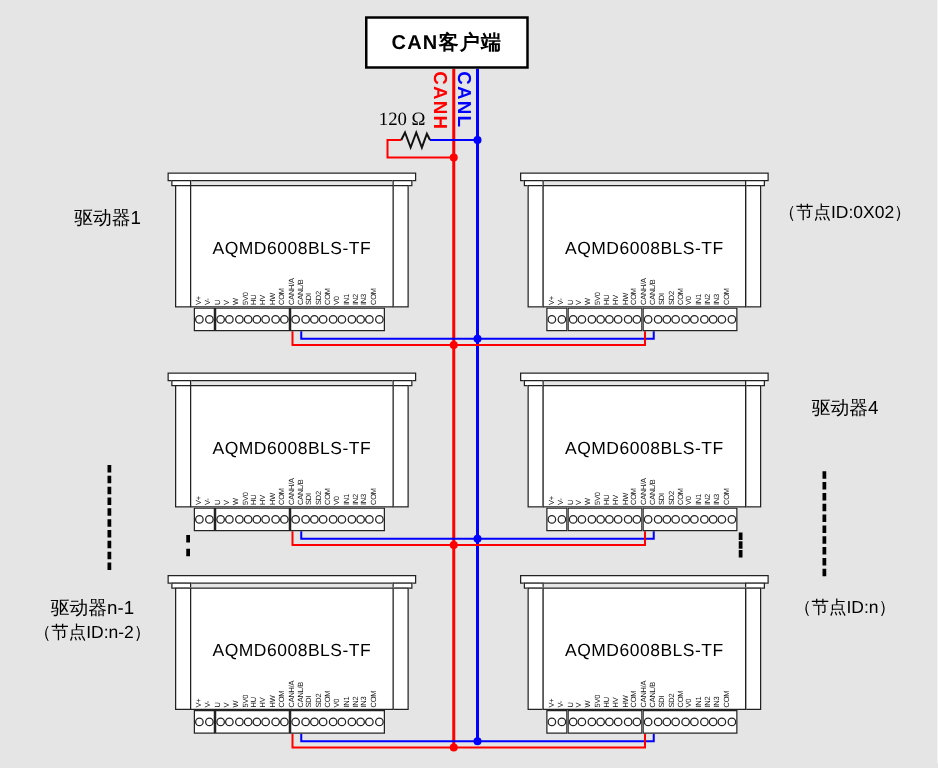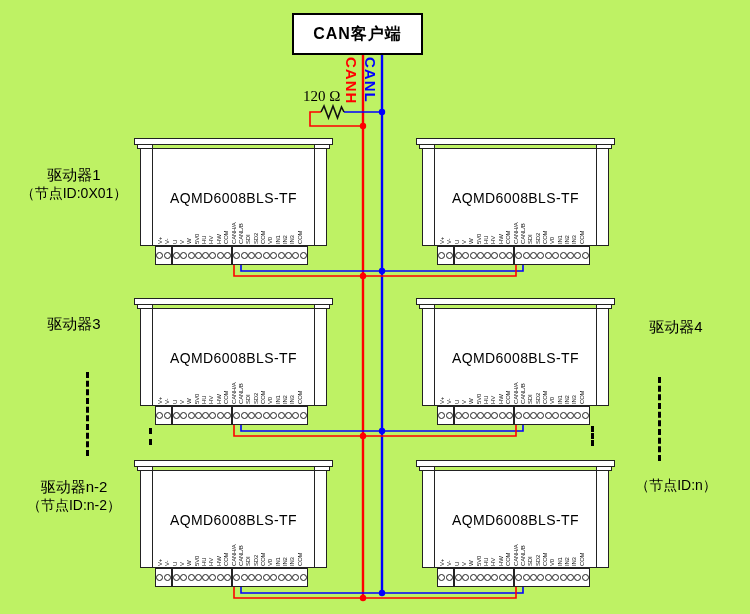--- a/index.html
+++ b/index.html
@@ -1,17 +1,17 @@
 <!DOCTYPE html>
 <html style="--canh: #ff0000; --canl: #0000ff;"><head>
 <meta charset="utf-8">
 <title>Diagram</title>
 <style>
   html,body{margin:0;padding:0;background:#fff;}
-  .canvas{position:relative;width:750px;height:614px;background:#bef264;overflow:hidden;
+  .canvas{position:relative;width:750px;height:614px;background:#e5e5e5;overflow:hidden;
           font-family:"Liberation Sans",sans-serif;color:#000;}
   .wires{position:absolute;left:0;top:0;z-index:1;pointer-events:none;}
   .canh{stroke:var(--canh);}
   .canl{stroke:var(--canl);}
   .blk{stroke:#111;}
   .client{position:absolute;left:292px;top:13px;width:127px;height:38px;border:2px solid #000;
           background:#fff;display:flex;align-items:center;justify-content:center;
           font-size:16px;font-weight:600;letter-spacing:1px;z-index:4;}
   .buslab{position:absolute;font-size:15px;font-weight:bold;letter-spacing:1px;
           transform-origin:0 0;transform:rotate(90deg);z-index:3;white-space:nowrap;}
@@ -81,34 +81,33 @@
 
   <div class="client">
     <span>CAN客户端</span>
   </div>
 
   <div class="buslab" id="canh-label">CANH</div>
   <div class="buslab" id="canl-label">CANL</div>
 
   <div class="rlabel">120 Ω</div>
 
-  <div class="dlabel" style="left:10px;top:165px">
+  <div class="dlabel" style="left:22px;top:165px">
     <div class="dname">驱动器1</div>
-    <div class="dnode">（节点ID:0X01）</div>
   </div>
   <div class="dlabel" style="left:612px;top:160px">
+    <div class="dnode">（节点ID:0X02）</div>
   </div>
   <div class="dlabel" style="left:10px;top:314px">
-    <div class="dname">驱动器3</div>
   </div>
   <div class="dlabel" style="left:612px;top:317px">
     <div class="dname">驱动器4</div>
   </div>
   <div class="dlabel" style="left:10px;top:477px">
-    <div class="dname">驱动器n-2</div>
+    <div class="dname">驱动器n-1</div>
     <div class="dnode">（节点ID:n-2）</div>
   </div>
   <div class="dlabel" style="left:612px;top:476px">
     <div class="dnode">（节点ID:n）</div>
   </div>
 
   <div class="dots" style="left:86px;top:372px;height:84px"></div>
   <div class="dots" style="left:658px;top:377px;height:84px"></div>
   <div class="dots" style="left:149px;top:428px;height:17px"></div>
   <div class="dots" style="left:591px;top:426px;height:20px"></div>

